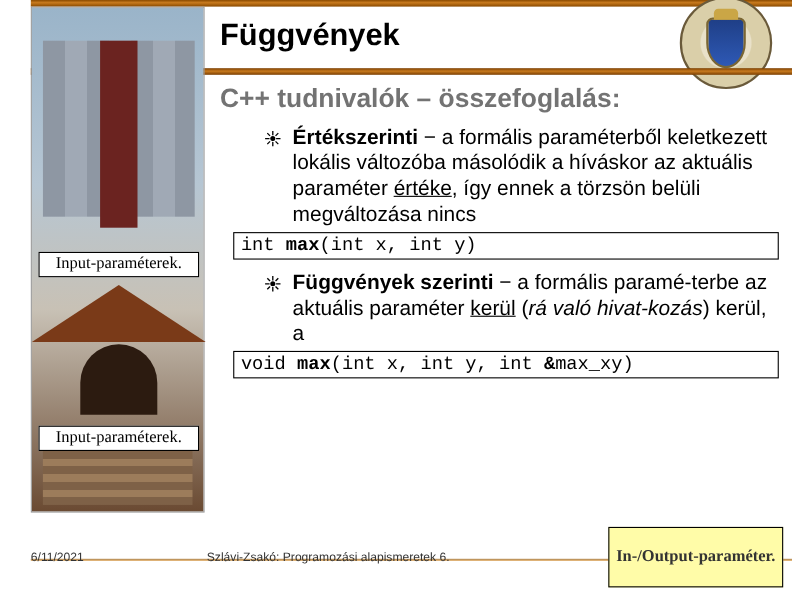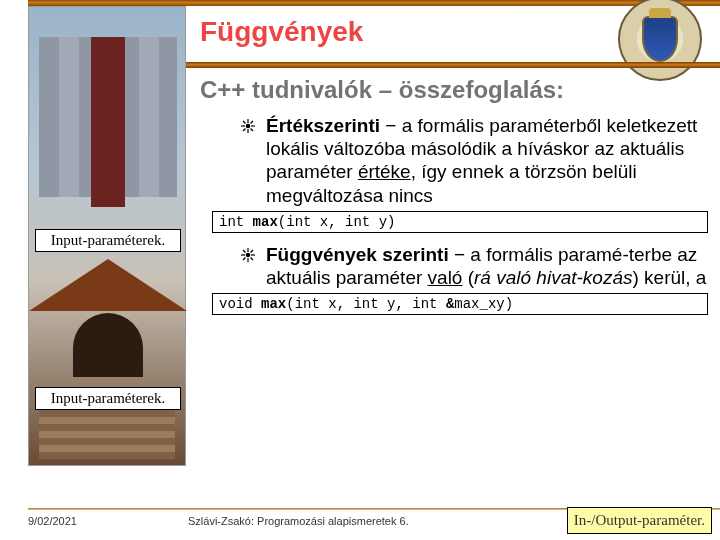--- a/index.html
+++ b/index.html
@@ -1,21 +1,21 @@
 <!DOCTYPE html>
 <html><head>
 <meta charset="utf-8">
 <style>
   * { margin: 0; padding: 0; box-sizing: border-box; }
   html, body { width: 720px; height: 540px; font-family: Arial, sans-serif; overflow: hidden; background: #fff; }
   .slide { width: 720px; height: 540px; position: relative; }
 
   .top-accent { position: absolute; left: 28px; right: 0; top: 0; height: 6px; background: linear-gradient(#8a4a00,#c87a1e 40%,#8a4a00); }
   .title-bar { position: absolute; top: 8px; left: 200px; right: 120px; height: 48px; display:flex; align-items:center; }
-  .title { font-size: 28px; font-weight: bold; color: #ef4444; }
+  .title { font-size: 28px; font-weight: bold; color: #000000; }
   .crest-wrap { position: absolute; top: 0; right: 6px; width: 108px; height: 78px; display:flex; align-items:center; justify-content:center; }
   .crest-ring { width: 84px; height: 84px; border-radius: 50%; border: 2px solid #6a5a3a; background: radial-gradient(circle at 50% 50%, #e9e1c9 0 40%, #dacfa9 42% 100%); display:flex; align-items:center; justify-content:center; }
   .crest-inner { width: 36px; height: 46px; border-radius: 6px 6px 50% 50%; background: linear-gradient(#1f3f87,#2e59b5); border:2px solid #7a6634; position:relative; }
   .crest-inner:before { content:""; position:absolute; top:-10px; left:50%; transform:translateX(-50%); width:22px; height:10px; background:#caa646; border-radius:4px 4px 0 0; }
 
   .title-rule { position: absolute; top: 62px; left: 28px; right: 0; height: 6px; background: linear-gradient(#7a3e00,#c87a1e 45%,#7a3e00); }
 
   .left-photo { position: absolute; top: 6px; left: 28px; width: 158px; height: 460px; background: linear-gradient(#9ab4c9,#b6c6d3 35%,#c8c1b5 60%, #6a4a32 100%); border:1px solid #9a9a9a; }
   .bldg-top { position:absolute; top:30px; left:10px; width:138px; height:160px; background: repeating-linear-gradient(90deg,#8e97a3 0 20px,#a0a9b5 20px 40px); }
   .pillar { position:absolute; top:30px; left:62px; width:34px; height:170px; background:#6b2320; }
@@ -35,28 +35,28 @@
   .lvl1-text { font-size: 21px; }
   .lvl1-text .ital { font-style: italic; }
 
   .lvl2 { display:flex; align-items:flex-start; gap:10px; margin: 10px 0 0 40px; }
   .sun-icon { flex:0 0 auto; margin-top:4px; }
   .p { font-size: 19px; line-height: 1.22; color:#000; }
   .p b { font-weight: bold; }
   .p .big-dash { font-weight: normal; }
   .p u { text-decoration: underline; }
 
-  .codebox { margin: 4px 0 10px 12px; border:1px solid #000; padding:2px 6px; font-family: "Courier New", monospace; font-size: 14px; background:#fff; white-space: pre; }
+  .codebox { margin: 4px 0 10px 12px; border:1px solid #000; padding:2px 6px; font-family: "Courier New", monospace; font-size: 17px; background:#fff; white-space: pre; }
   .codebox b { font-weight: bold; }
 
   .footer-line { position:absolute; left:28px; right:0; bottom:30px; height:2px; border-top:1px solid #b5874a; border-bottom:1px solid #deb277; }
   .footer { position:absolute; bottom:6px; left:28px; right:8px; display:flex; align-items:center; font-size:11px; color:#333; }
   .footer .date { width:160px; }
   .footer .mid { flex:1; }
-  .tag { margin-left:auto; background:#fffca8; border:1px solid #000; padding:4px 6px; font-family:"Times New Roman",serif; font-size:15px; }
+  .tag { margin-left:auto; background:#fffca8; border:1px solid #000; padding:18px 6px; font-family:"Times New Roman",serif; font-size:15px;font-weight:bold; }
 
 </style>
 </head>
 <body>
 
 <div class="slide">
 
   <div class="top-accent"></div>
 
   <div class="title-bar">
@@ -118,28 +118,28 @@
               <line x1="11" y1="8" x2="15" y2="8"></line>
             <line x1="3" y1="3" x2="5.5" y2="5.5"></line>
               <line x1="10.5" y1="10.5" x2="13" y2="13"></line>
             <line x1="13" y1="3" x2="10.5" y2="5.5"></line>
               <line x1="5.5" y1="10.5" x2="3" y2="13"></line>
           </g>
           <circle cx="8" cy="8" r="2.3" fill="#000"></circle>
         </svg>
       </span>
       <div class="p">
-        <b>Függvények szerinti</b><span class="big-dash"> − </span><span>a formális paramé-terbe az aktuális paraméter </span><u>való</u><span> (</span><i>rá való hivat-kozás</i><span>) kerül, a</span>
+        <b>Függvények szerinti</b><span class="big-dash"> − </span><span>a formális paramé-terbe az aktuális paraméter </span><u>kerül</u><span> (</span><i>rá való hivat-kozás</i><span>) kerül, a</span>
       </div>
     </div>
 
     <div class="codebox"><span>void </span><b>max</b><span>(int x, int y, int </span><b>&amp;</b><span>max_xy)</span></div>
 
   </div>
 
   <div class="footer-line"></div>
   <div class="footer">
-    <span class="date">9/02/2021</span>
+    <span class="date">6/11/2021</span>
     <span class="mid">Szlávi-Zsakó: Programozási alapismeretek 6.</span>
     <span class="tag">In-/Output-paraméter.</span>
   </div>
 
 </div>
 
 </body></html>

